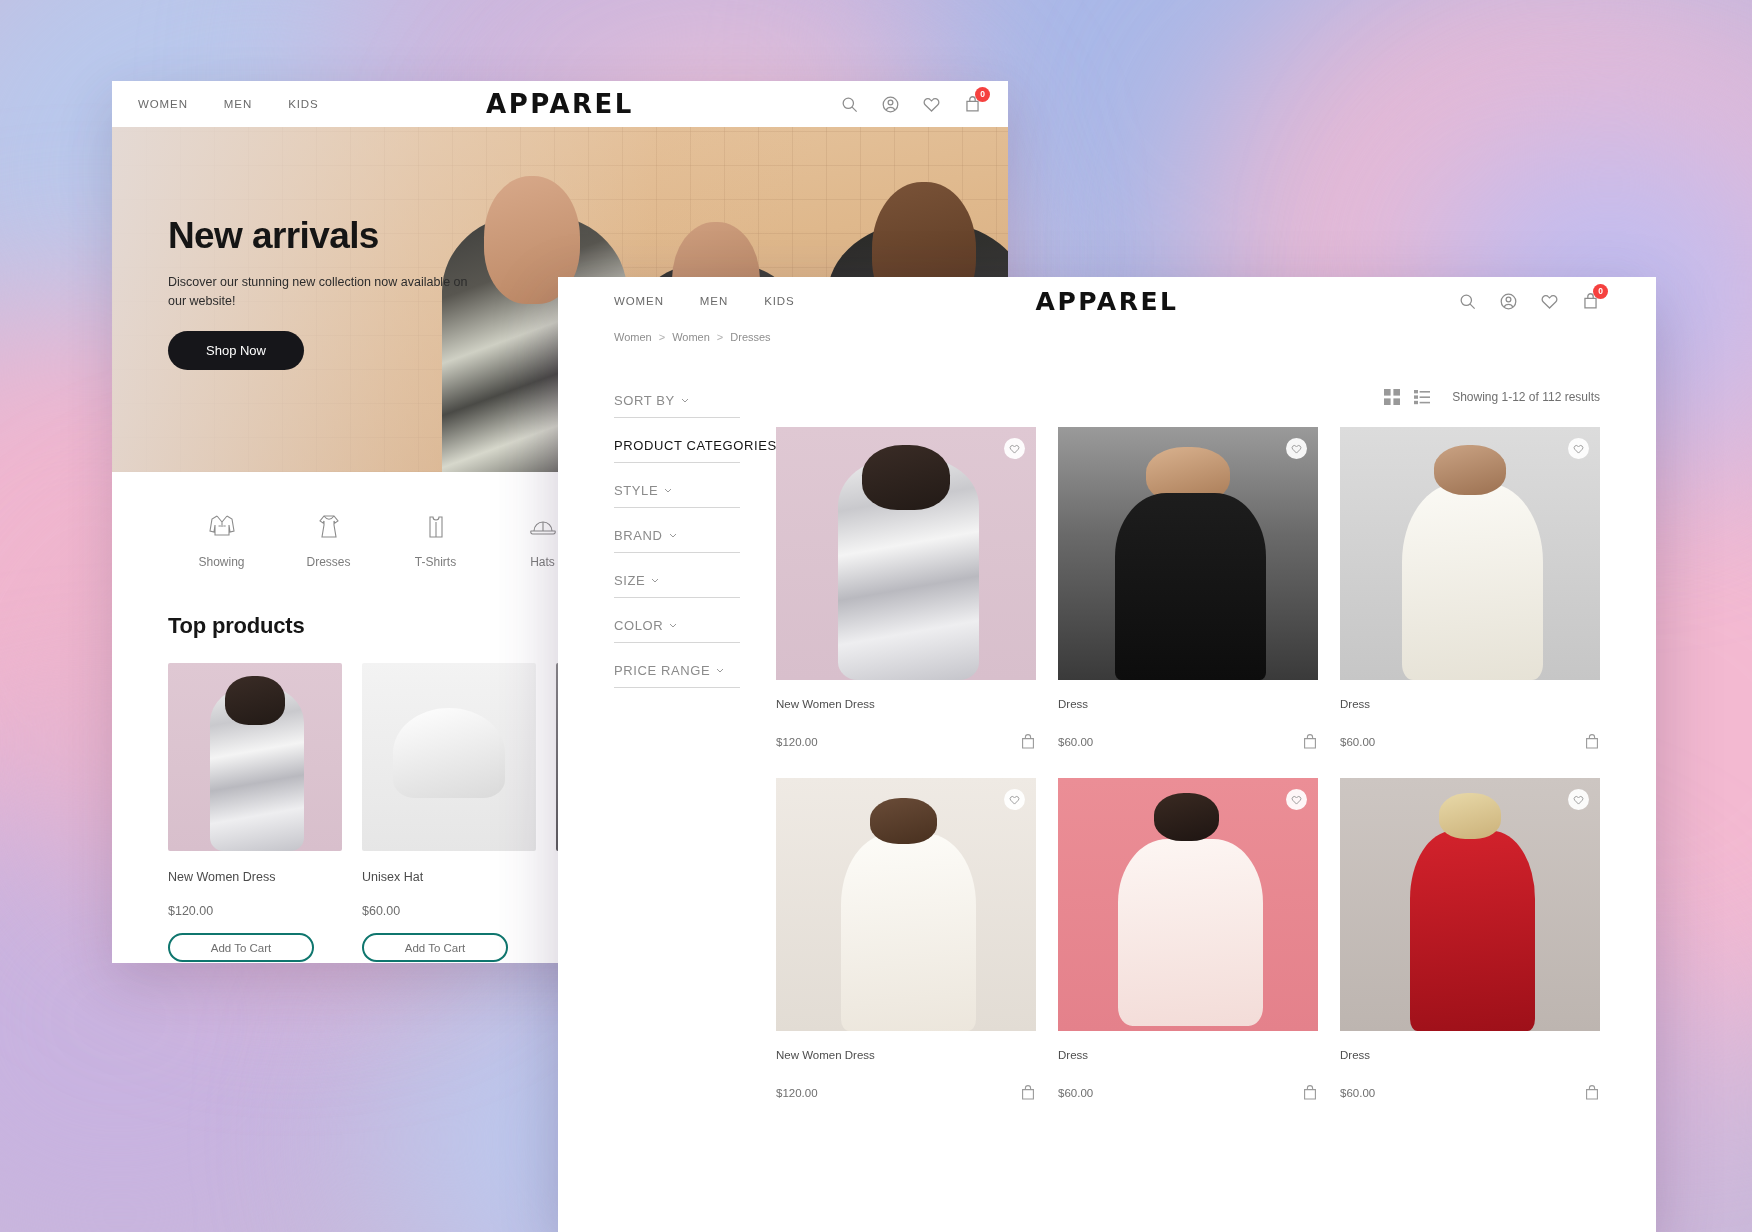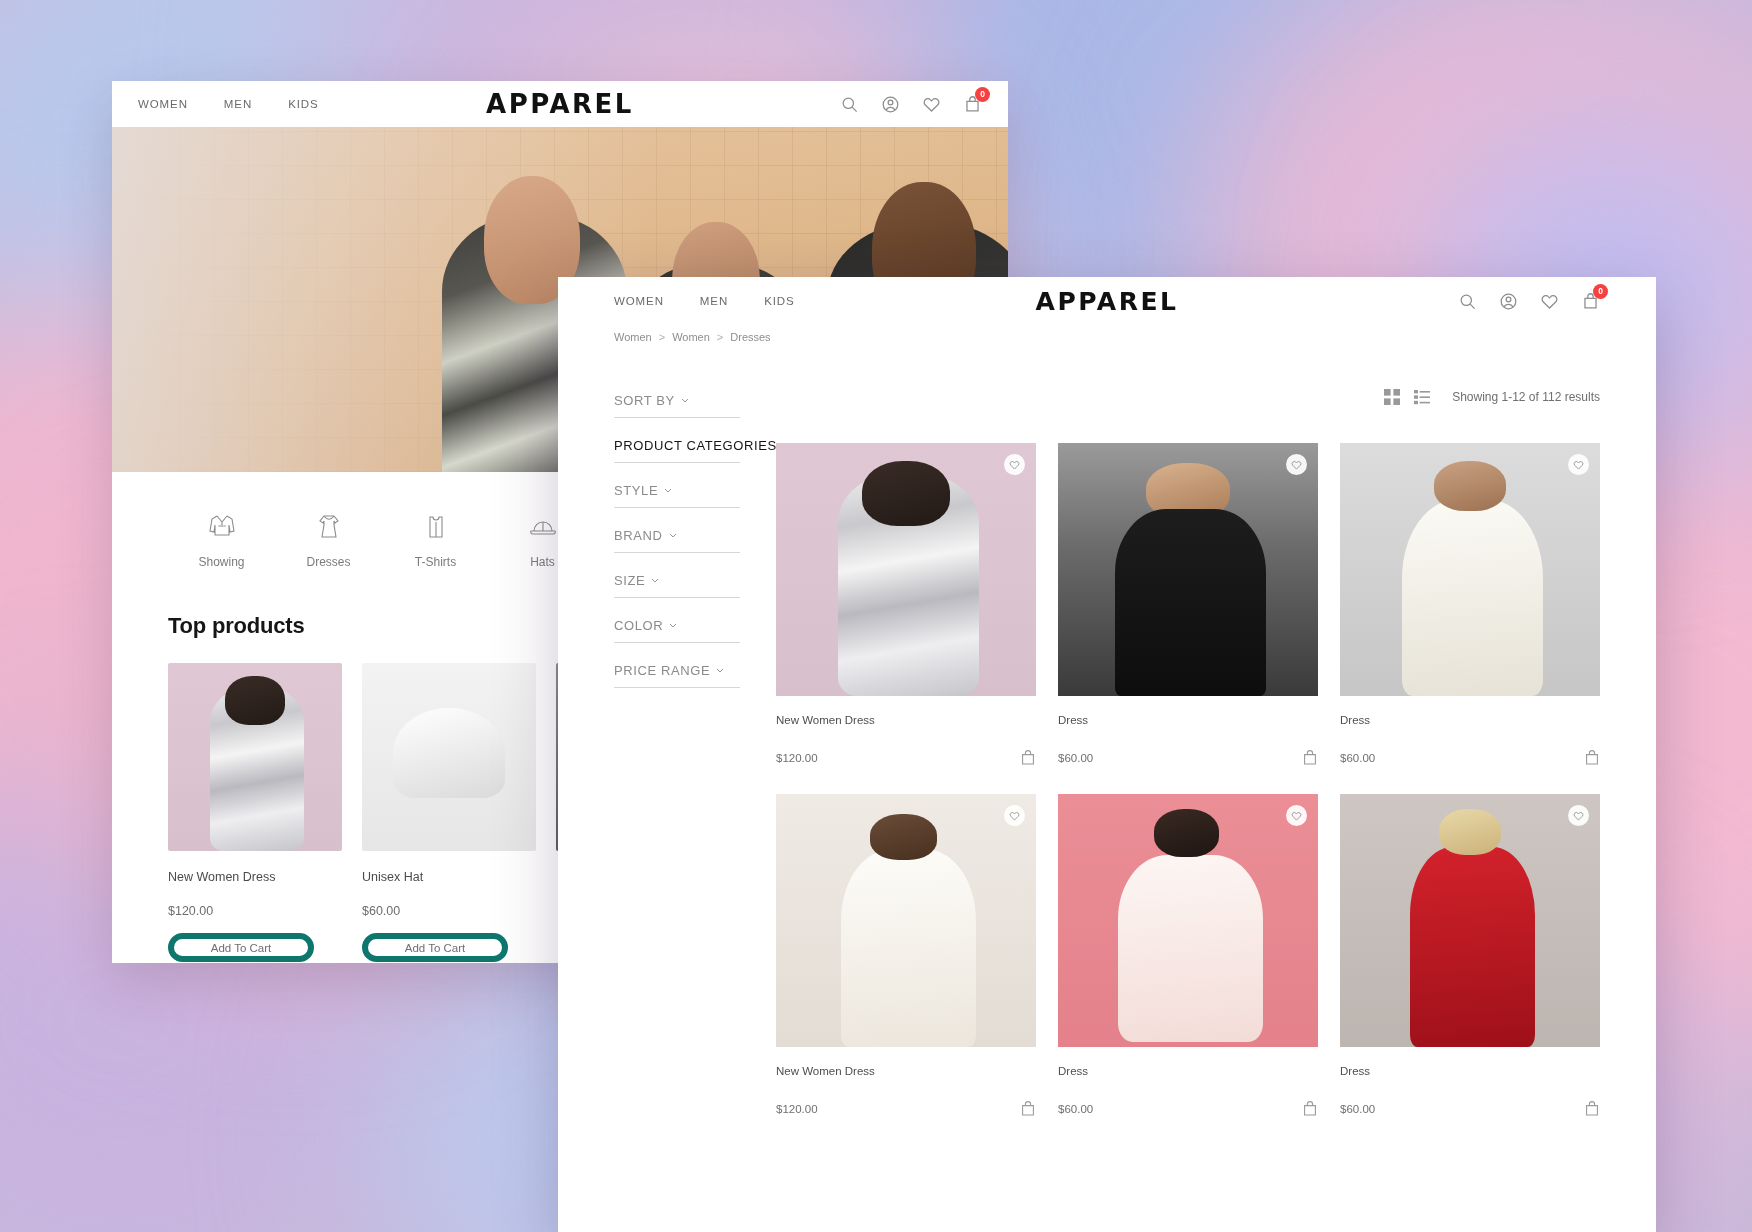--- a/index.html
+++ b/index.html
@@ -97,21 +97,21 @@
   .cat-label { font-size: 12px; color: #7c7c7c; }
 
   
   .sec-title { font-size: 22px; font-weight: 700; color: #161616; padding: 34px 56px 0; letter-spacing: -.2px; }
   .prow { display: flex; gap: 20px; padding: 24px 0 0 56px; }
   .pcard { width: 174px; flex: 0 0 174px; }
   .pimg { width: 174px; height: 188px; border-radius: 2px; overflow: hidden; position: relative; }
   .pname { font-size: 12.5px; color: #4b4b4b; margin-top: 19px; }
   .pprice { font-size: 12.5px; color: #6d6d6d; margin-top: 20px; }
   .atc {
-    margin-top: 15px; width: 146px; height: 29px; border: 6px solid #0f766e;
+    margin-top: 15px; width: 146px; height: 29px; border: 2px solid #0f766e;
     border-radius: 16px; background: #fff; color: #6f6f6f; font-size: 11.5px;
     cursor: pointer; font-family: "Liberation Sans", sans-serif;
   }
 
   
   .ph { position: absolute; inset: 0; }
   .ph-silver { background: linear-gradient(180deg,#dfc8d3 0%,#d8bfcc 100%); }
   .ph-silver::after { content:""; position:absolute; left:24%; top:12%; width:54%; height:88%;
     background: linear-gradient(170deg,#efefef 0%,#c9c9cd 22%,#f4f4f4 40%,#b9b9bf 58%,#eeeef0 76%,#c4c4ca 100%);
     border-radius: 44% 44% 14% 14% / 22% 22% 8% 8%; }
@@ -158,21 +158,21 @@
     display: flex; align-items: center; gap: 6px;
     border-bottom: 1px solid #d6d6d6; padding-bottom: 9px; margin-bottom: 20px;
     cursor: pointer;
   }
   .filter-label { font-size: 13px; letter-spacing: .6px; color: #8b8b8b; text-transform: uppercase; white-space: nowrap; }
   .filter.active .filter-label { color: #151515; font-weight: 400; }
   .chev { width: 8px; height: 5px; flex: 0 0 8px; }
   .chev svg { display: block; }
 
   .results { flex: 1; padding-left: 36px; }
-  .resbar { display: flex; align-items: center; justify-content: flex-end; gap: 14px; padding-bottom: 38px; }
+  .resbar { display: flex; align-items: center; justify-content: flex-end; gap: 14px; padding-bottom: 22px; }
   .viewbtn { width: 16px; height: 16px; cursor: pointer; opacity: .62; }
   .viewbtn svg { display: block; }
   .rescount { font-size: 12px; color: #6f6f6f; margin-left: 8px; }
 
   .grid { display: grid; grid-template-columns: repeat(3, 1fr); column-gap: 22px; row-gap: 6px; }
   .gcard { }
   .gimg { position: relative; width: 100%; height: 253px; overflow: hidden; }
   .wish {
     position: absolute; top: 11px; right: 11px; width: 21px; height: 21px;
     border-radius: 50%; background: rgba(255,255,255,.92);
@@ -242,20 +242,25 @@
   </div>
 
   <div class="hero">
     <div class="hero-bg"></div>
     <div class="figure fg1"></div>
     <div class="fg1h"></div>
     <div class="figure fg2"></div>
     <div class="fg2h"></div>
     <div class="figure fg3"></div>
     <div class="fg3h"></div>
+    <div class="hero-copy">
+      <div class="hero-title">New arrivals</div>
+      <div class="hero-sub">Discover our stunning new collection now available on our website!</div>
+      <button class="shop-btn">Shop Now</button>
+    </div>
   </div>
 
   <div class="cats">
     <div class="cat">
       <svg width="34" height="34" viewBox="0 0 34 34" fill="none" stroke="#8b8b8b" stroke-width="1.1">
         <path d="M12 6 7 9l-2 12 4 1 1-7v10h14V15l1 7 4-1-2-12-5-3"></path>
         <path d="M12 6l5 6 5-6M17 12v5"></path>
           <path d="M13.5 16h2.4M18.3 16h2.4"></path>
       </svg>
       <div class="cat-label">Showing</div>

